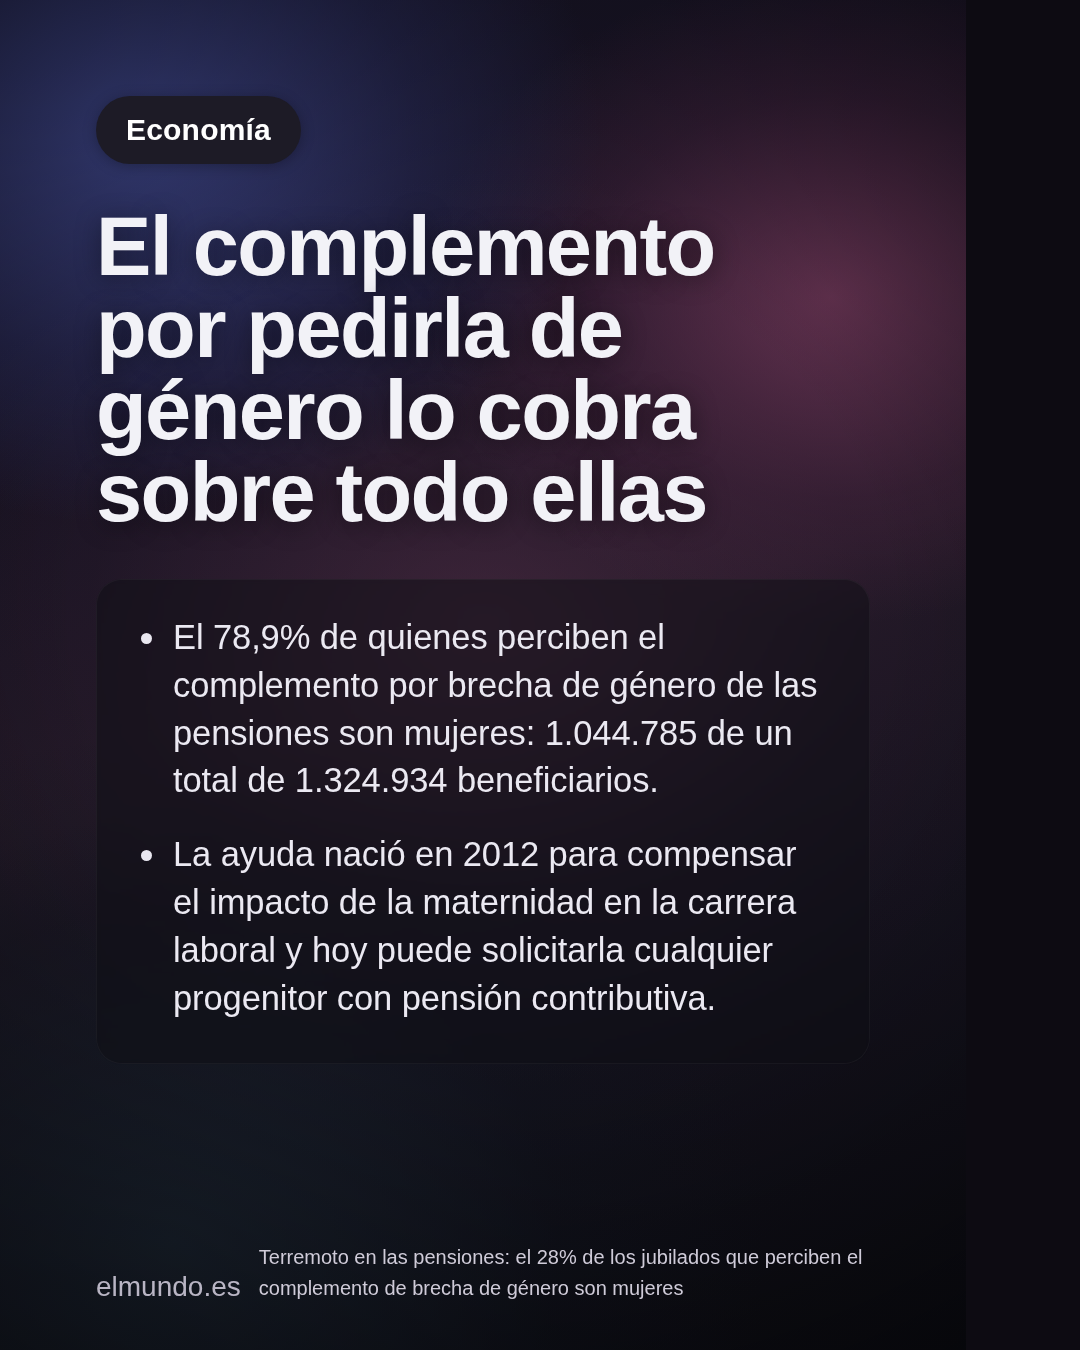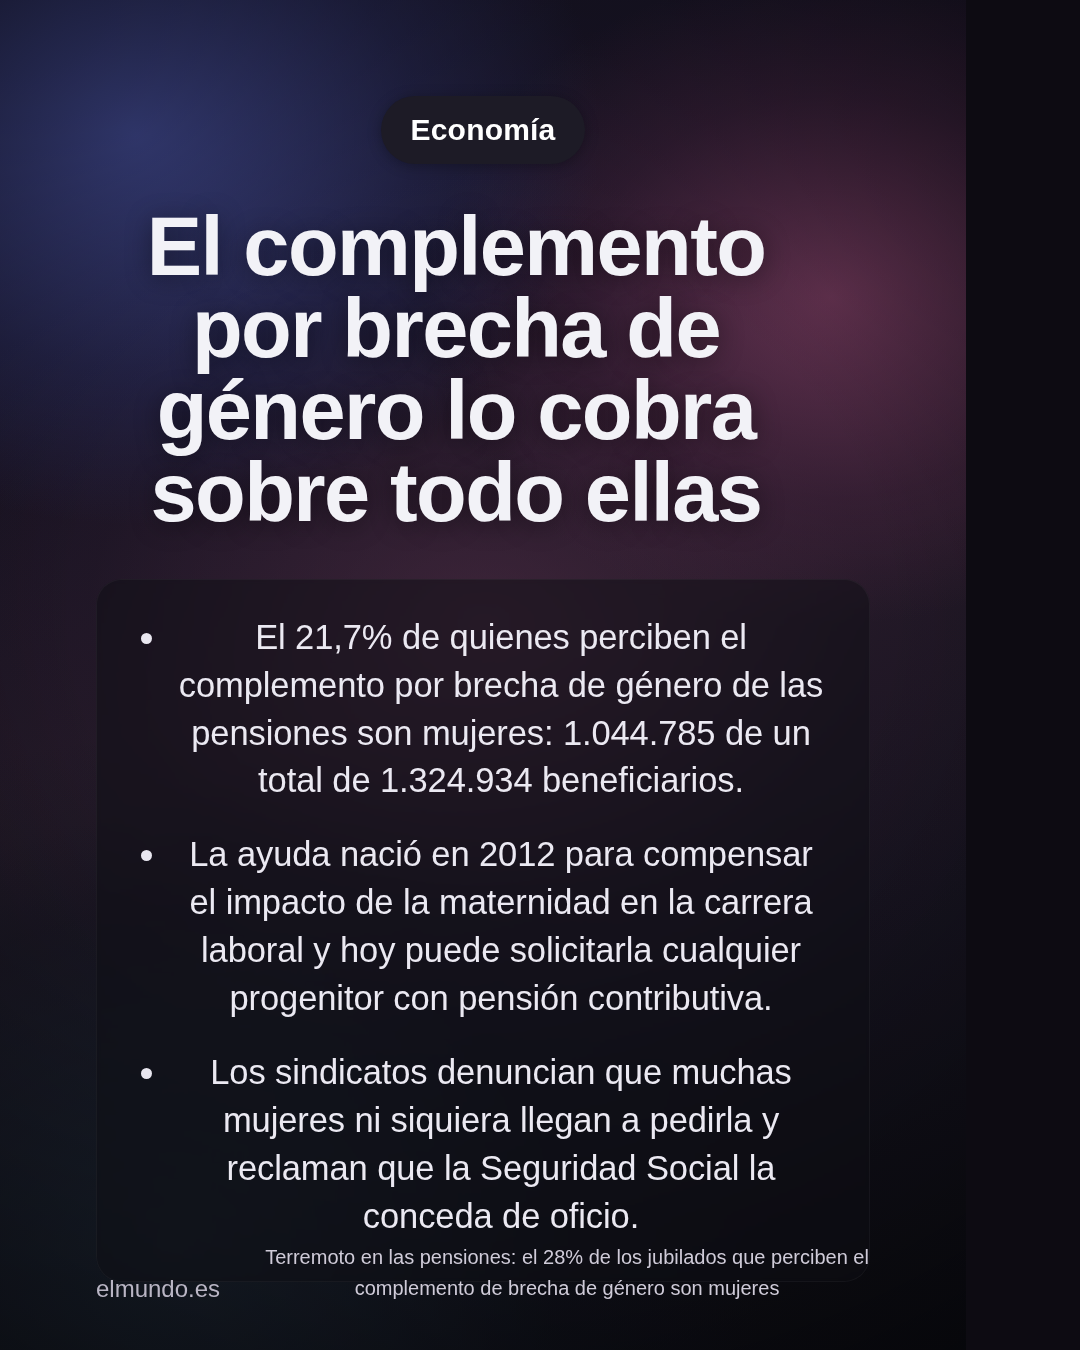--- a/index.html
+++ b/index.html
@@ -19,21 +19,20 @@
     position: relative;
     width: 966px;
     height: 1350px;
     overflow: hidden;
     background:
       radial-gradient(ellipse 620px 520px at 14% 10%, rgba(58,66,130,0.95) 0%, rgba(40,44,92,0.55) 45%, rgba(20,20,38,0.0) 75%),
       radial-gradient(ellipse 520px 420px at 86% 22%, rgba(120,58,92,0.75) 0%, rgba(78,38,66,0.40) 48%, rgba(20,16,28,0.0) 78%),
       radial-gradient(ellipse 760px 560px at 50% 46%, rgba(92,50,78,0.45) 0%, rgba(40,24,42,0.22) 52%, rgba(13,11,18,0.0) 80%),
       radial-gradient(ellipse 700px 600px at 18% 92%, rgba(26,36,48,0.85) 0%, rgba(16,20,30,0.45) 55%, rgba(13,11,18,0.0) 85%),
       linear-gradient(160deg, #171528 0%, #1a1424 28%, #241a28 50%, #16131f 72%, #0b0c12 100%);
-    text-align: center;
   }
 
   .vignette {
     position: absolute;
     inset: 0;
     pointer-events: none;
     background:
       radial-gradient(ellipse 1000px 900px at 50% 45%, rgba(0,0,0,0) 40%, rgba(0,0,0,0.45) 100%);
   }
 
@@ -110,21 +109,21 @@
     right: 70px;
     bottom: 46px;
     z-index: 2;
     display: flex;
     align-items: flex-end;
     gap: 18px;
   }
 
   .source {
     color: #b9b5c4;
-    font-size: 24px;
+    font-size: 28px;
     white-space: nowrap;
     padding-bottom: 1px;
   }
 
   .caption {
     color: #cfcbd8;
     font-size: 20px;
     line-height: 1.55;
     max-width: 760px;
   }
@@ -132,27 +131,26 @@
 </head>
 <body>
 
 <div class="card">
   <div class="vignette"></div>
 
   <div class="content">
 
     <div class="kicker">Economía</div>
 
-    <h1 class="headline">El complemento por brecha de género lo cobra sobre todo ellas</h1>
+    <h1 class="headline">El complemento por pedirla de género lo cobra sobre todo ellas</h1>
 
     <div class="bullet-card">
       <ul class="bullets">
-        <li>El 21,7% de quienes perciben el complemento por brecha de género de las pensiones son mujeres: 1.044.785 de un total de 1.324.934 beneficiarios.</li>
+        <li>El 78,9% de quienes perciben el complemento por brecha de género de las pensiones son mujeres: 1.044.785 de un total de 1.324.934 beneficiarios.</li>
         <li>La ayuda nació en 2012 para compensar el impacto de la maternidad en la carrera laboral y hoy puede solicitarla cualquier progenitor con pensión contributiva.</li>
-        <li>Los sindicatos denuncian que muchas mujeres ni siquiera llegan a pedirla y reclaman que la Seguridad Social la conceda de oficio.</li>
       </ul>
     </div>
 
   </div>
 
   <div class="footer">
     <div class="source">elmundo.es</div>
     <div class="caption">Terremoto en las pensiones: el 28% de los jubilados que perciben el complemento de brecha de género son mujeres</div>
   </div>
 </div>

